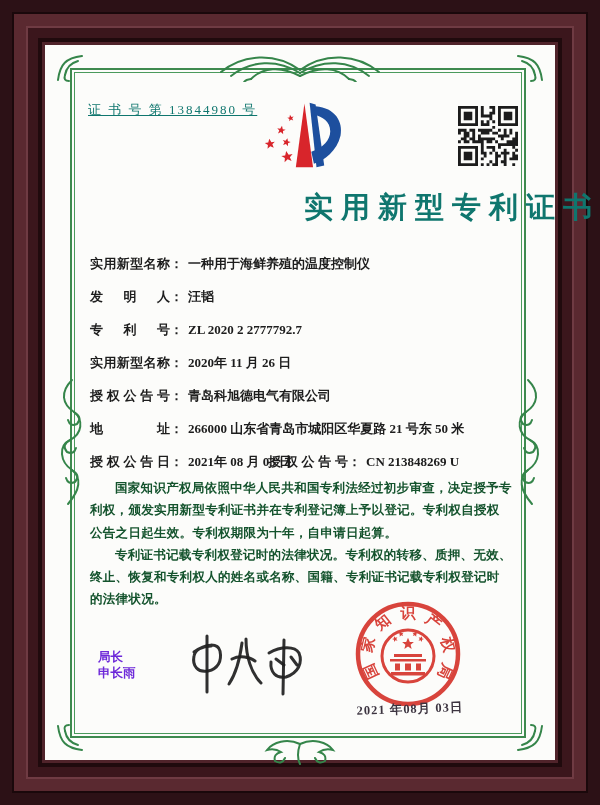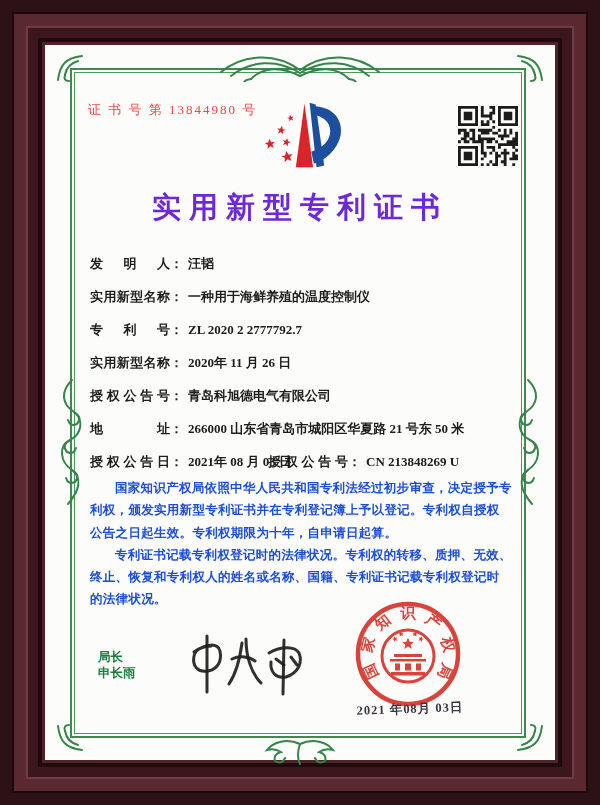--- a/index.html
+++ b/index.html
@@ -14,33 +14,33 @@
       inset 0 0 0 28px #6f3b43,
       inset 0 0 0 38px #3b161c,
       inset 0 0 0 42px #200a0d,
       inset 0 0 0 45px #50232a;
   }
   .green-border{position:absolute;left:70px;top:68px;width:456px;height:670px;
     border:2px solid #3e8a4f;box-sizing:border-box;}
   .green-border .inner{position:absolute;inset:2px;border:1px solid #4a9a5c;}
   .orn{position:absolute;}
   .orn path{fill:none;stroke:#35854a;stroke-width:2;stroke-linecap:round;}
-  .cert-no{position:absolute;left:88px;top:101px;font-size:13px;letter-spacing:2px;color:#ef4444;}
+  .cert-no{position:absolute;left:88px;top:101px;font-size:13px;letter-spacing:2px;color:#0f766e;text-decoration:underline;}
   .qr{position:absolute;left:458px;top:106px;width:60px;height:60px;}
   .logo{position:absolute;left:258px;top:96px;width:86px;height:78px;}
-  .title{position:absolute;left:0;right:0;top:188px;text-align:center;
-    font-size:29px;font-weight:bold;letter-spacing:8px;color:#6d28d9;}
+  .title{position:absolute;left:0;right:0;top:188px;text-align:right;
+    font-size:29px;font-weight:bold;letter-spacing:8px;color:#0f766e;}
   .fields{position:absolute;left:90px;right:86px;top:254px;font-size:13px;color:#1d1d1d;font-weight:600;}
   .frow{position:relative;margin-bottom:14px;line-height:19px;white-space:nowrap;}
   .flabel{display:inline-block;width:80px;text-align:justify;text-align-last:justify;vertical-align:top;}
   .fcolon{margin-right:5px;}
   .g2{position:absolute;left:178px;top:0;}
-  .paras{position:absolute;left:90px;right:88px;top:477px;color:#1d4ed8;}
+  .paras{position:absolute;left:90px;right:88px;top:477px;color:#14532d;}
   .paras p{margin:0;text-indent:2em;font-size:12.5px;font-weight:bold;line-height:1.78;letter-spacing:.3px;}
-  .signer{position:absolute;left:98px;top:649px;font-size:12.5px;font-weight:600;color:#15803d;line-height:16px;}
+  .signer{position:absolute;left:98px;top:649px;font-size:12.5px;font-weight:600;color:#6d28d9;line-height:16px;}
   .signature{position:absolute;left:180px;top:628px;width:134px;height:74px;}
   .signature path{fill:none;stroke:#1e1e1e;stroke-width:3;stroke-linecap:round;stroke-linejoin:round;opacity:.92;}
   .seal{position:absolute;left:348px;top:594px;width:120px;height:120px;opacity:.93;}
   .seal-text text{font-family:"Liberation Serif","DejaVu Serif",serif;font-size:15px;font-weight:bold;fill:#d6372e;}
   .seal-date{position:absolute;left:340px;top:701px;width:140px;text-align:center;
     font-size:12.5px;font-weight:bold;color:#3c3440;letter-spacing:1px;transform:rotate(-2deg);}
 </style>
 </head>
 <body>
 
@@ -140,24 +140,24 @@
       <use href="#star" transform="translate(14,53) scale(0.62) rotate(-8)"></use>
       <use href="#star" transform="translate(33,51) scale(0.50) rotate(14)"></use>
       <use href="#star" transform="translate(34,68) scale(0.70) rotate(-10)"></use>
     </g>
   </svg>
 
   <div class="title">实用新型专利证书</div>
 
   <div class="fields">
     <div class="frow">
+      <span class="flabel">实用新型名称</span><span class="fcolon">：</span><span class="fvalue">一种用于海鲜养殖的温度控制仪</span>
+    </div>
+    <div class="frow">
       <span class="flabel">发明人</span><span class="fcolon">：</span><span class="fvalue">汪韬</span>
-    </div>
-    <div class="frow">
-      <span class="flabel">实用新型名称</span><span class="fcolon">：</span><span class="fvalue">一种用于海鲜养殖的温度控制仪</span>
     </div>
     <div class="frow">
       <span class="flabel">专利号</span><span class="fcolon">：</span><span class="fvalue">ZL 2020 2 2777792.7</span>
     </div>
     <div class="frow">
       <span class="flabel">实用新型名称</span><span class="fcolon">：</span><span class="fvalue">2020年 11 月 26 日</span>
     </div>
     <div class="frow">
       <span class="flabel">授权公告号</span><span class="fcolon">：</span><span class="fvalue">青岛科旭德电气有限公司</span>
     </div>

